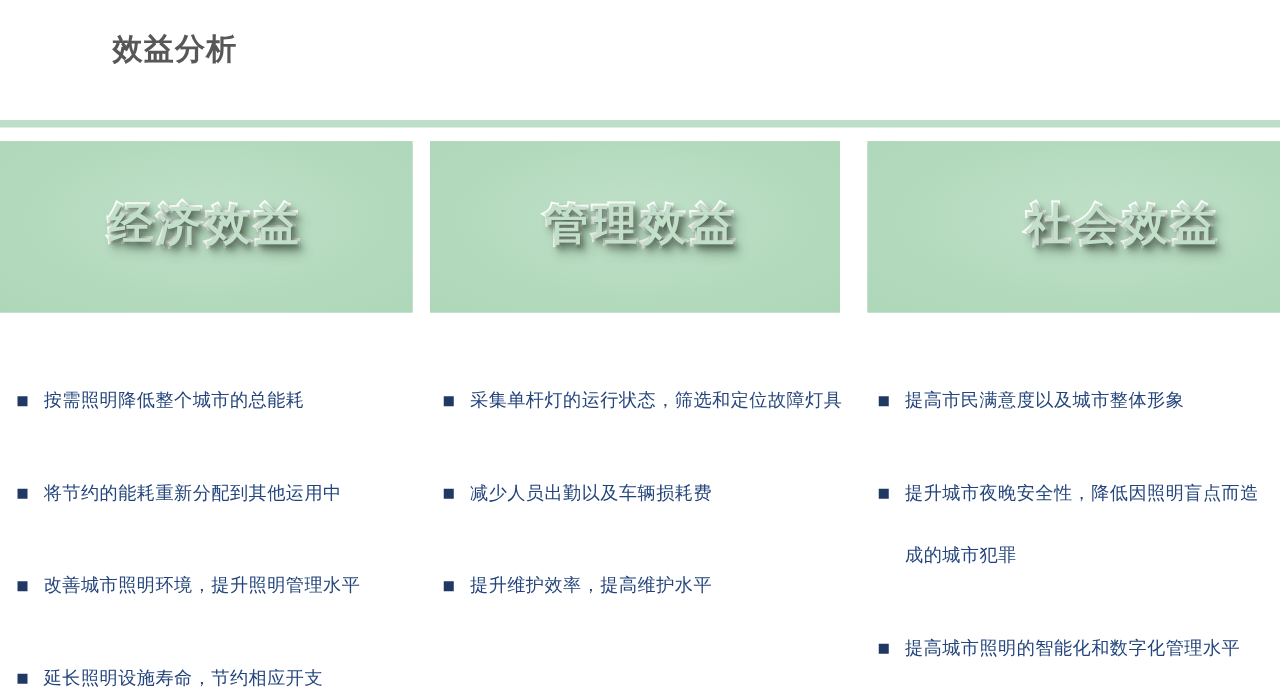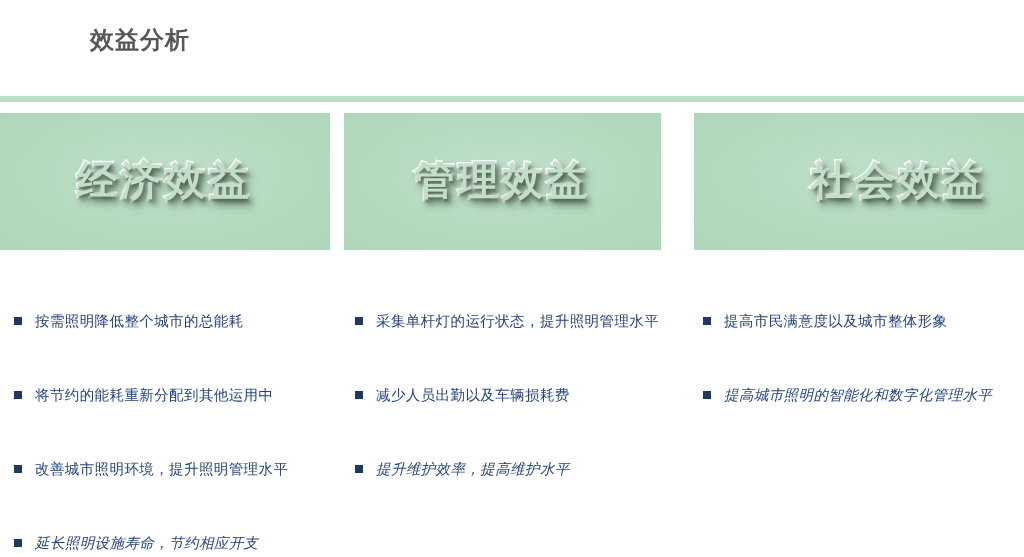--- a/index.html
+++ b/index.html
@@ -52,25 +52,25 @@
     top: 0;
     height: 137px;
     background: #b7dcc1;
     background-image: radial-gradient(ellipse at 50% 45%, #bfe0c7 0%, #b2d9bc 70%, #aed6b9 100%);
     display: flex;
     align-items: center;
     justify-content: center;
     overflow: hidden;
   }
   .card-1 { left: 0;     width: 330px; }
-  .card-2 { left: 344px; width: 317px; }
+  .card-2 { left: 344px; width: 317px; padding-left: 11px; }
   .card-3 { left: 694px; width: 330px; padding-left: 40px; }
 
   .card-title {
-    font-size: 40px;
+    font-size: 35px;
     font-weight: bold;
     letter-spacing: 4px;
     line-height: 1;
     position: relative;
     white-space: nowrap;
     color: #c2e0c9;
     -webkit-text-stroke: 3px #ffffff;
     paint-order: stroke fill;
     text-shadow:
        3px 4px 5px rgba(60, 80, 62, 0.75),
@@ -98,21 +98,21 @@
 
   .bullet-item {
     position: relative;
     padding-left: 21px;
     margin-bottom: 24px;
     font-size: 14.5px;
     line-height: 50px;
     color: #24457c;
     letter-spacing: 0.4px;
   }
-  .bullet-item:last-child { margin-bottom: 0; font-style: italic; }
+  .bullet-item:last-child { margin-bottom: 0; }
 
   .bullet-marker {
     position: absolute;
     left: 0;
     top: 21px;
     width: 8px;
     height: 8px;
     background: #1f3864;
   }
   .bullet-text {
@@ -159,36 +159,40 @@
     </div>
     <div class="bullet-item">
       <span class="bullet-marker"></span>
       <span class="bullet-text">延长照明设施寿命，节约相应开支</span>
     </div>
   </div>
 
   <div class="column col-2">
     <div class="bullet-item">
       <span class="bullet-marker"></span>
-      <span class="bullet-text">采集单杆灯的运行状态，提升照明管理水平</span>
+      <span class="bullet-text">采集单杆灯的运行状态，筛选和定位故障灯具</span>
     </div>
     <div class="bullet-item">
       <span class="bullet-marker"></span>
       <span class="bullet-text">减少人员出勤以及车辆损耗费</span>
     </div>
     <div class="bullet-item">
       <span class="bullet-marker"></span>
       <span class="bullet-text">提升维护效率，提高维护水平</span>
     </div>
   </div>
 
   <div class="column col-3">
     <div class="bullet-item">
       <span class="bullet-marker"></span>
       <span class="bullet-text">提高市民满意度以及城市整体形象</span>
     </div>
     <div class="bullet-item">
       <span class="bullet-marker"></span>
+      <span class="bullet-text">提升城市夜晚安全性，降低因照明盲点而造成的城市犯罪</span>
+    </div>
+    <div class="bullet-item">
+      <span class="bullet-marker"></span>
       <span class="bullet-text">提高城市照明的智能化和数字化管理水平</span>
     </div>
   </div>
 
 </div>
 
 </body></html>

